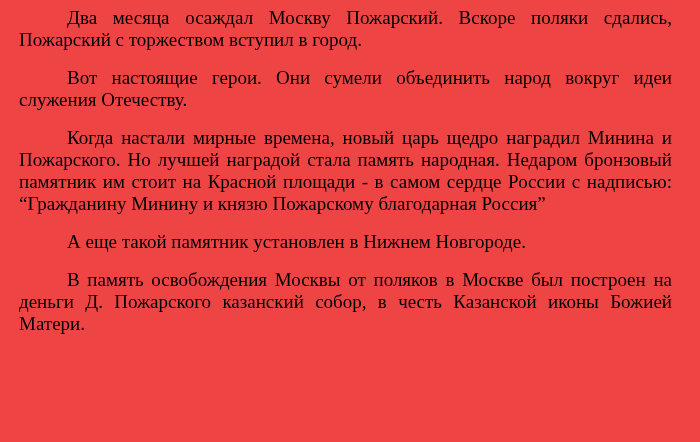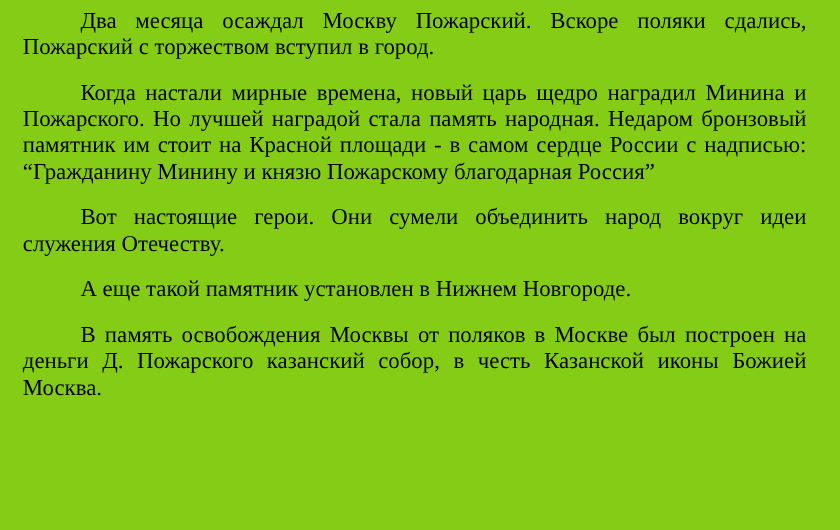--- a/index.html
+++ b/index.html
@@ -5,36 +5,36 @@
   html, body {
     margin: 0;
     padding: 0;
     background: #ffffff;
   }
   .page {
     position: relative;
     width: 700px;
     height: 442px;
     box-sizing: border-box;
-    background: #84cc16;
+    background: #ef4444;
     color: #000000;
     font-family: "Liberation Serif", "DejaVu Serif", serif;
     font-size: 19px;
     line-height: 22px;
     text-align: justify;
     padding: 7px 28px 0 19px;
     overflow: hidden;
   }
   .page p {
     margin: 0 0 16px 0;
     text-indent: 48px;
   }
 </style>
 </head>
 <body>
 
 <div class="page">
   <p>Два месяца осаждал Москву Пожарский. Вскоре поляки сдались, Пожарский с торжеством вступил в город.</p>
+  <p>Вот настоящие герои. Они сумели объединить народ вокруг идеи служения Отечеству.</p>
   <p>Когда настали мирные времена, новый царь щедро наградил Минина и Пожарского. Но лучшей наградой стала память народная. Недаром бронзовый памятник им стоит на Красной площади - в самом сердце России с надписью: “Гражданину Минину и князю Пожарскому благодарная Россия”</p>
-  <p>Вот настоящие герои. Они сумели объединить народ вокруг идеи служения Отечеству.</p>
   <p>А еще такой памятник установлен в Нижнем Новгороде.</p>
-  <p>В память освобождения Москвы от поляков в Москве был построен на деньги Д. Пожарского казанский собор, в честь Казанской иконы Божией Москва.</p>
+  <p>В память освобождения Москвы от поляков в Москве был построен на деньги Д. Пожарского казанский собор, в честь Казанской иконы Божией Матери.</p>
 </div>
 
 </body></html>

